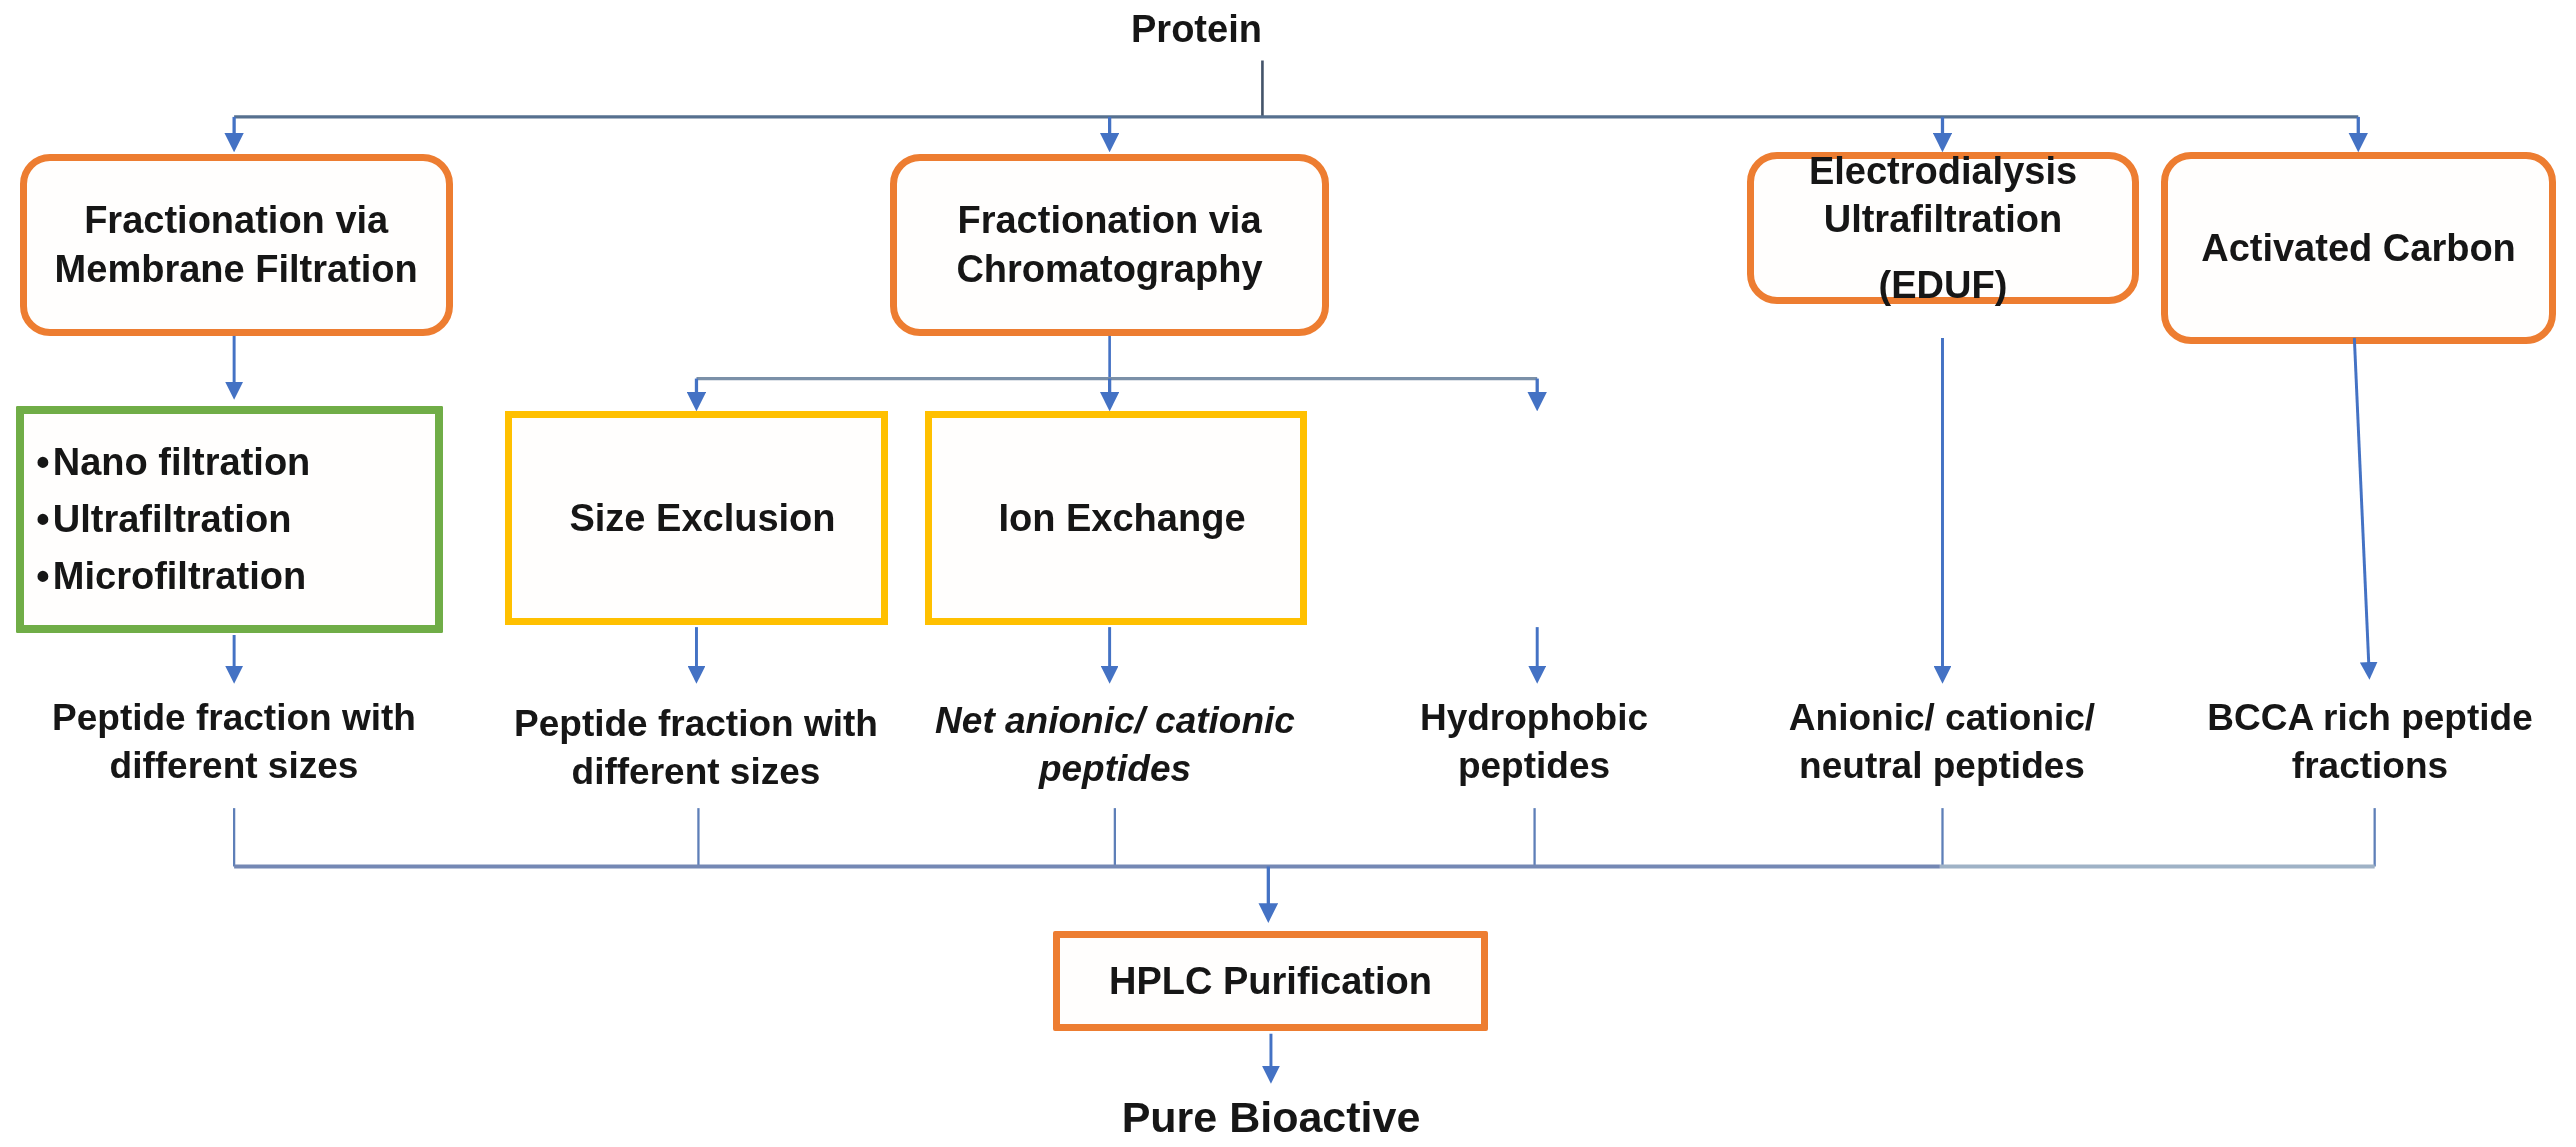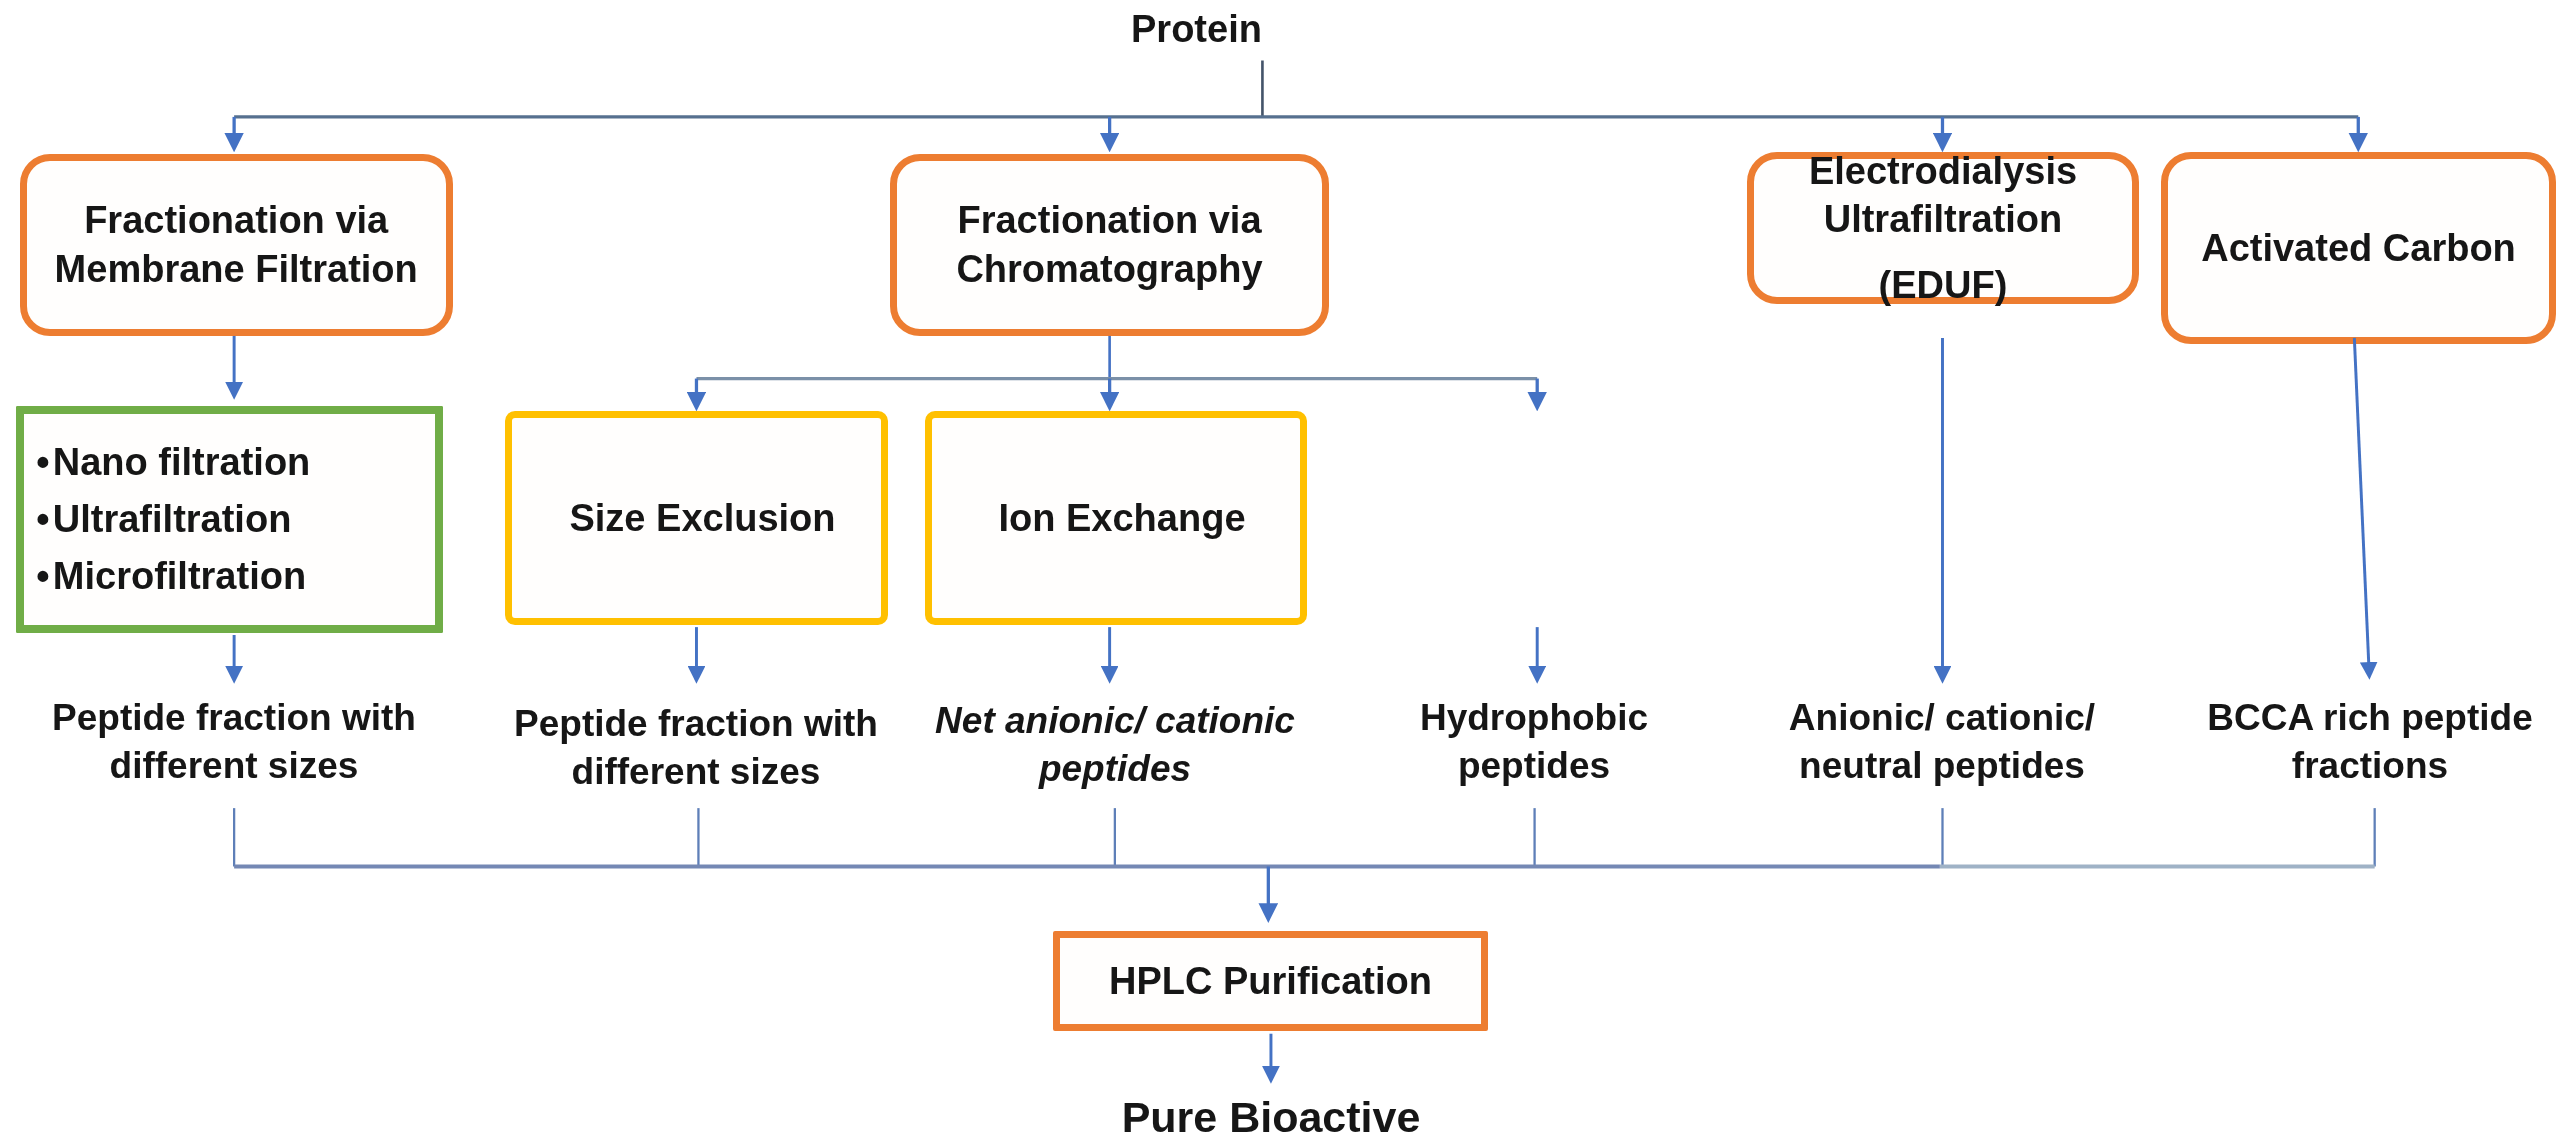--- a/index.html
+++ b/index.html
@@ -9,21 +9,21 @@
     overflow:hidden;
   }
   .stage svg.wires{position:absolute;left:0;top:0;pointer-events:none;}
   .node{
     position:absolute;box-sizing:border-box;background:#fffefd;
     display:flex;flex-direction:column;align-items:center;justify-content:center;
     text-align:center;font-size:38px;line-height:1.28;
   }
   .node .l{display:block;}
   .rounded{border:7.2px solid #ED7D31;border-radius:30px;}
-  .gold{border:7.2px solid #FFC000;border-radius:10px;padding-left:12px;}
+  .gold{border:7.2px solid #FFC000;border-radius:0;padding-left:12px;}
   .greenbox{
     position:absolute;box-sizing:border-box;border:8.5px solid #70AD47;background:#fffefd;
     display:flex;flex-direction:column;justify-content:center;
     font-size:38px;line-height:1.5;padding-left:11.8px;border-radius:1.3px;
   }
   .greenbox .bullet{display:block;white-space:nowrap;}
   .greenbox .bullet::before{content:"\2022";margin-right:3.3px;}
   .hplcbox{border:7.2px solid #ED7D31;border-radius:2px;}
   .flabel{
     position:absolute;box-sizing:border-box;text-align:center;

